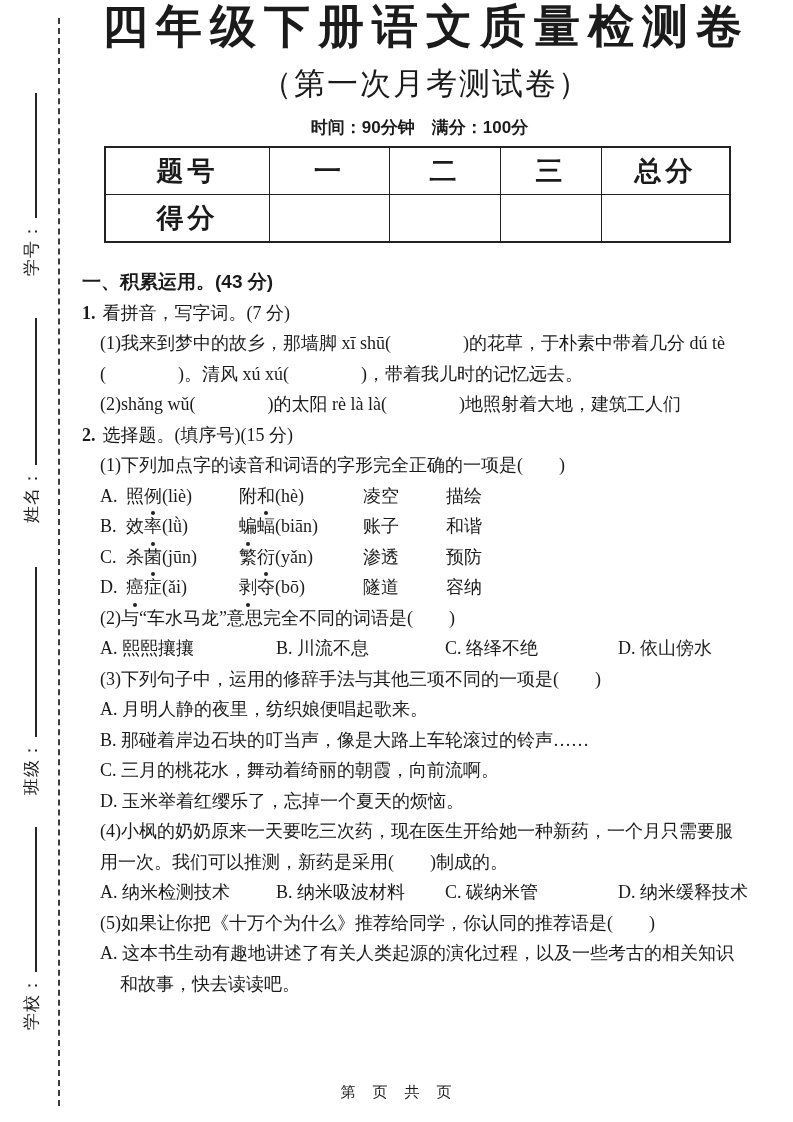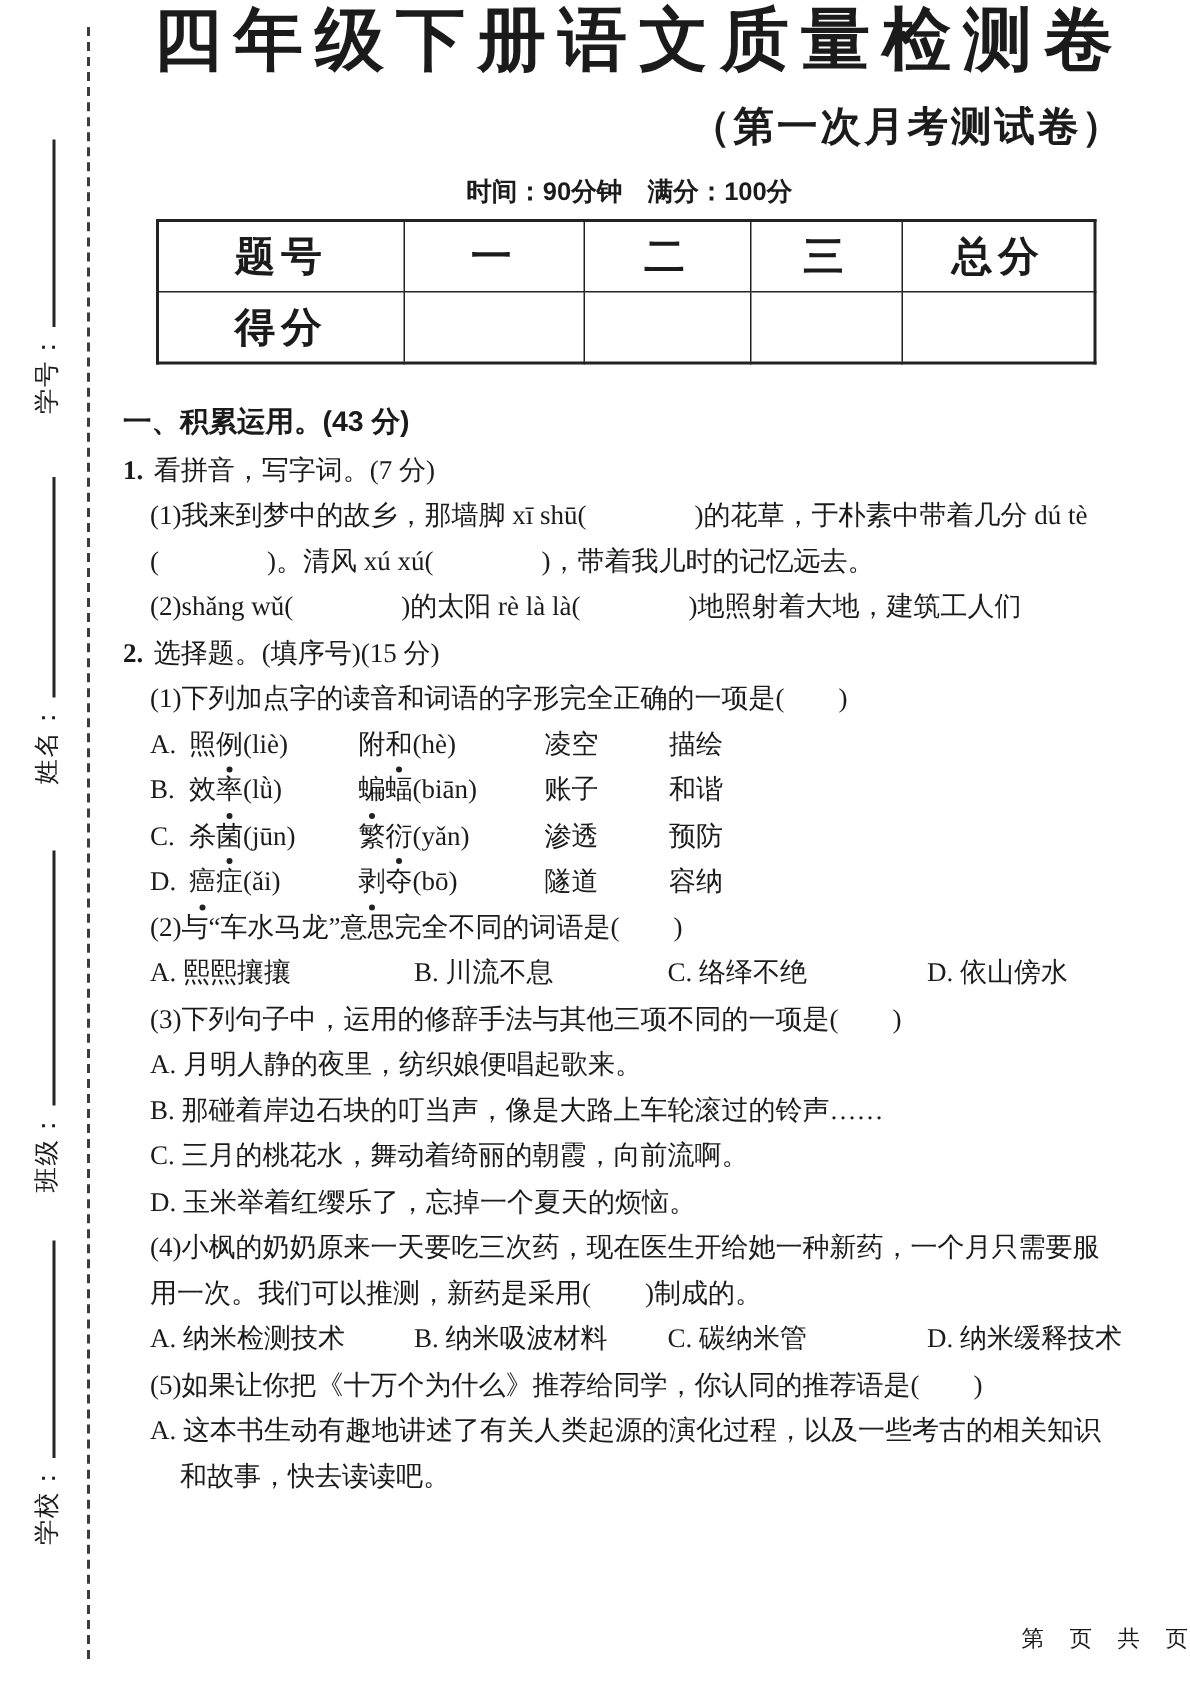--- a/index.html
+++ b/index.html
@@ -28,21 +28,21 @@
   .mw4 { width:125px; }
   
   .main { position:absolute; left:82px; top:0; width:668px; }
   .hdr { padding-left:20px; }
   .title {
     text-align:center; font-size:46px; font-weight:700;
     letter-spacing:8px; line-height:52px; white-space:nowrap;
     font-family:"Liberation Sans","DejaVu Sans",sans-serif;
   }
   .subtitle {
-    margin-top:13px; text-align:right; font-size:27px; font-weight:700;
+    margin-top:13px; text-align:center; font-size:31px; font-weight:400;
     letter-spacing:2px; line-height:38px; white-space:nowrap;
     font-family:"Liberation Sans","DejaVu Sans",sans-serif;
   }
   .meta {
     margin-top:15px; margin-left:22px; width:631px; box-sizing:border-box;
     text-align:center; font-size:17px; font-weight:700; line-height:20px;
     font-family:"Liberation Sans","DejaVu Sans",sans-serif;
   }
   
   table.score {
@@ -70,21 +70,21 @@
   .ol { width:26px; }
   .c1 { width:113px; } .c2 { width:124px; } .c3 { width:83px; } .c4 { flex:1; }
   .o1 { width:176px; } .o2 { width:169px; } .o3 { width:173px; } .o4 { flex:1; }
   .dot { position:relative; display:inline-block; }
   .dot::after {
     content:""; position:absolute; left:50%; bottom:-4px; transform:translateX(-50%);
     width:4px; height:4px; background:#222; border-radius:50%;
   }
   
   .footer {
-    position:absolute; left:0; top:1083px; width:793px; text-align:right;
+    position:absolute; left:0; top:1083px; width:793px; text-align:center;
     font-size:15px; letter-spacing:1px; font-family:"Liberation Sans","DejaVu Sans",sans-serif;
   }
 </style>
 </head>
 <body>
 
 <div class="page">
 
   <div class="seal-dashed"></div>
   <div class="margin-fields">

